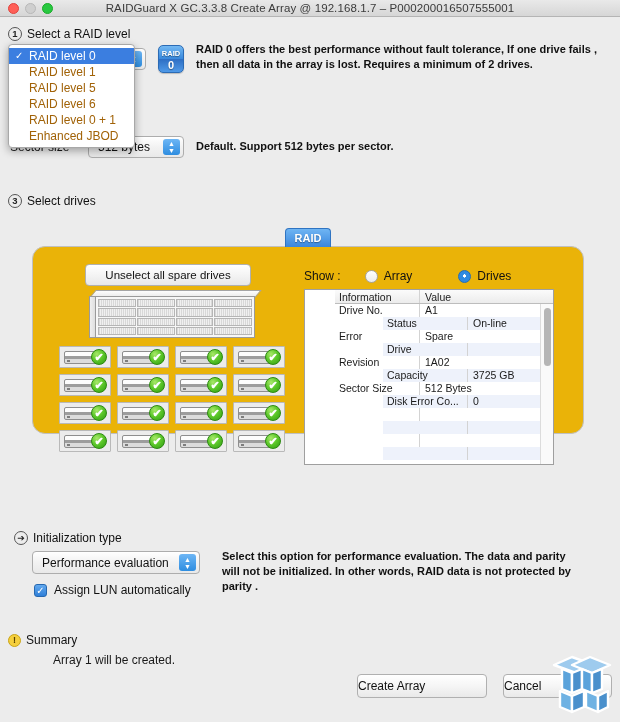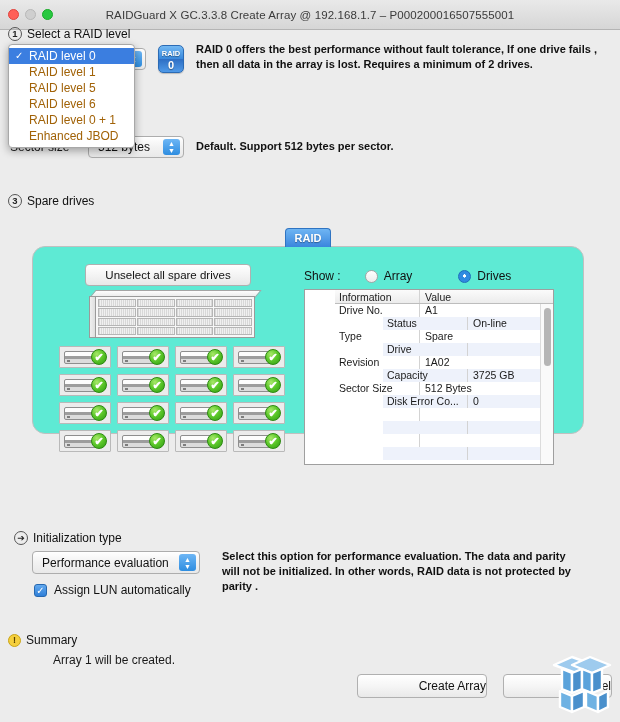--- a/index.html
+++ b/index.html
@@ -8,21 +8,21 @@
     width: 620px; height: 722px;
     font-family: "Liberation Sans", sans-serif;
     background: #ececec;
     color: #1a1a1a;
     overflow: hidden;
     position: relative;
   }
 
   
   .titlebar {
-    height: 30px;
+    height: 17px;
     background: linear-gradient(to bottom, #e9e9e9 0%, #d6d6d6 100%);
     border-bottom: 1px solid #b4b4b4;
     display: flex; align-items: center;
     position: relative;
   }
   .lights { display: flex; gap: 6px; padding-left: 8px; align-items: center; }
   .light { width: 11px; height: 11px; border-radius: 50%; }
   .light.red    { background: #ff5f57; border: 1px solid #e0443e; }
   .light.yellow { background: #cfcfcf; border: 1px solid #b8b8b8; }
   .light.green  { background: #28c840; border: 1px solid #1aab29; }
@@ -140,21 +140,21 @@
     background: linear-gradient(to bottom, #6fb5f3 0%, #3a86dd 100%);
     border: 1px solid #2f74c2; border-bottom: none;
     color: #fff; font-size: 11px; font-weight: bold;
     text-align: center; line-height: 18px;
     text-shadow: 0 1px 1px rgba(0,0,0,.35);
     z-index: 5;
   }
   #drives-panel {
     position: absolute; left: 32px; top: 246px;
     width: 552px; height: 188px;
-    background: #5eead4;
+    background: #eab308;
     border: 1px solid #c0c0c0;
     border-radius: 13px;
   }
 
   #unselect-btn {
     position: absolute; left: 52px; top: 17px;
     width: 166px; height: 22px;
     background: linear-gradient(to bottom, #ffffff 0%, #f4f4f4 50%, #e8e8e8 100%);
     border: 1px solid #b0b0b0; border-radius: 4px;
     font-size: 11.5px; color: #111;
@@ -286,21 +286,21 @@
     color: #fff; font-size: 10px; line-height: 11px; text-align: center;
   }
 
   #summary-text { position: absolute; left: 53px; top: 653px; font-size: 12px; }
 
   .pushbtn {
     position: absolute;
     height: 24px;
     background: linear-gradient(to bottom,#ffffff 0%,#f6f6f6 48%,#e9e9e9 100%);
     border: 1px solid #b0b0b0; border-radius: 4px;
-    font-size: 12px; color: #111; text-align: right;
+    font-size: 12px; color: #111; text-align: left;
     line-height: 22px;
   }
   #create-btn { left: 357px; top: 674px; width: 130px; }
   #cancel-btn { left: 503px; top: 674px; width: 109px; }
 
   
   #watermark {
     position: absolute; left: 548px; top: 655px;
     width: 64px; height: 62px; z-index: 60; pointer-events: none;
   }
@@ -362,21 +362,21 @@
   <div class="popup-item">
     <span>RAID level 0 + 1</span>
   </div>
   <div class="popup-item">
     <span>Enhanced JBOD</span>
   </div>
 </div>
 
 <div class="section-head" id="sec3-head">
   <span class="numcircle">3</span>
-  <span>Spare drives</span>
+  <span>Select drives</span>
 </div>
 
 <div id="raid-tab">RAID</div>
 
 <div id="drives-panel">
 
   <div id="unselect-btn">Unselect all spare drives</div>
 
   <div id="chassis">
     <div class="chassis-top"></div>
@@ -488,21 +488,21 @@
     <div id="info-rows">
         <div class="row">
           <div class="c1">Drive No.</div>
           <div class="c2">A1</div>
         </div>
         <div class="row alt">
           <div class="c1">Status</div>
           <div class="c2">On-line</div>
         </div>
         <div class="row">
-          <div class="c1">Type</div>
+          <div class="c1">Error</div>
           <div class="c2">Spare</div>
         </div>
         <div class="row alt">
           <div class="c1">Drive</div>
         </div>
         <div class="row">
           <div class="c1">Revision</div>
           <div class="c2">1A02</div>
         </div>
         <div class="row alt">

